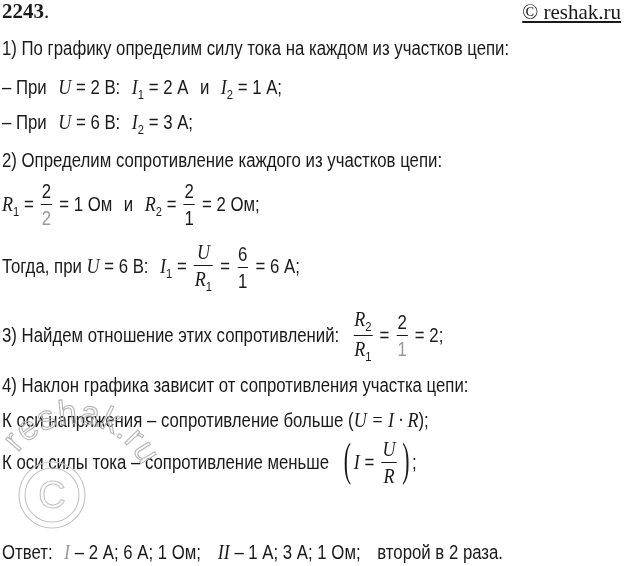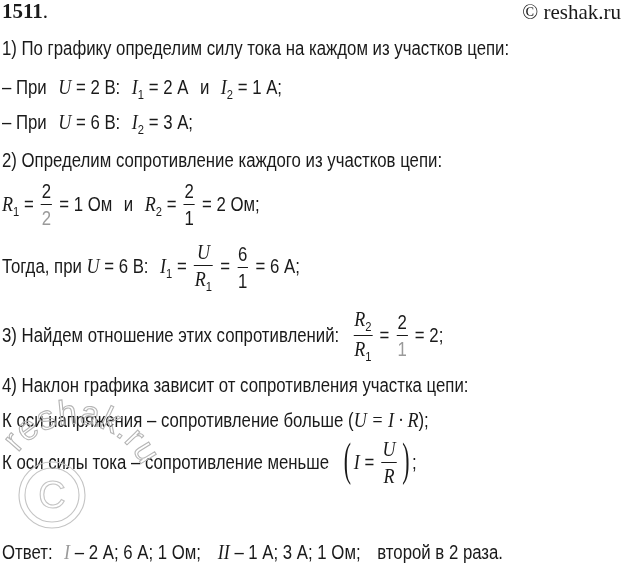--- a/index.html
+++ b/index.html
@@ -35,20 +35,21 @@
     line-height: 26px;
   }
   .hdr-num .dot { font-weight: normal; }
   .hdr-copy {
     position: absolute;
     right: 4px;
     top: -1px;
     font-family: "Liberation Serif", serif;
     font-size: 21px;
     line-height: 26px;
+    text-decoration: underline;
   }
   .math {
     font-family: "Liberation Serif", serif;
     font-style: italic;
     font-size: 21px;
   }
   .sub {
     font-family: "Liberation Sans", sans-serif;
     font-style: normal;
     font-size: 13px;
@@ -87,21 +88,21 @@
     left: 0;
     top: 395px;
     width: 170px;
     height: 150px;
     pointer-events: none;
   }
 </style>
 </head>
 <body>
 
-<div class="hdr-num"><span>1511</span><span class="dot">.</span></div>
+<div class="hdr-num"><span>2243</span><span class="dot">.</span></div>
 <div class="hdr-copy">© reshak.ru</div>
 
 <div class="line" style="top:36px">1) По графику определим силу тока на каждом из участков цепи:</div>
 
 <div class="line" style="top:75px">
   <span>– При</span><span class="sp"></span>
   <span class="math">U</span>
   <span>= 2 В:</span><span class="sp"></span>
   <span class="math">I</span><span class="sub">1</span>
   <span>= 2 А</span><span class="sp"></span>

